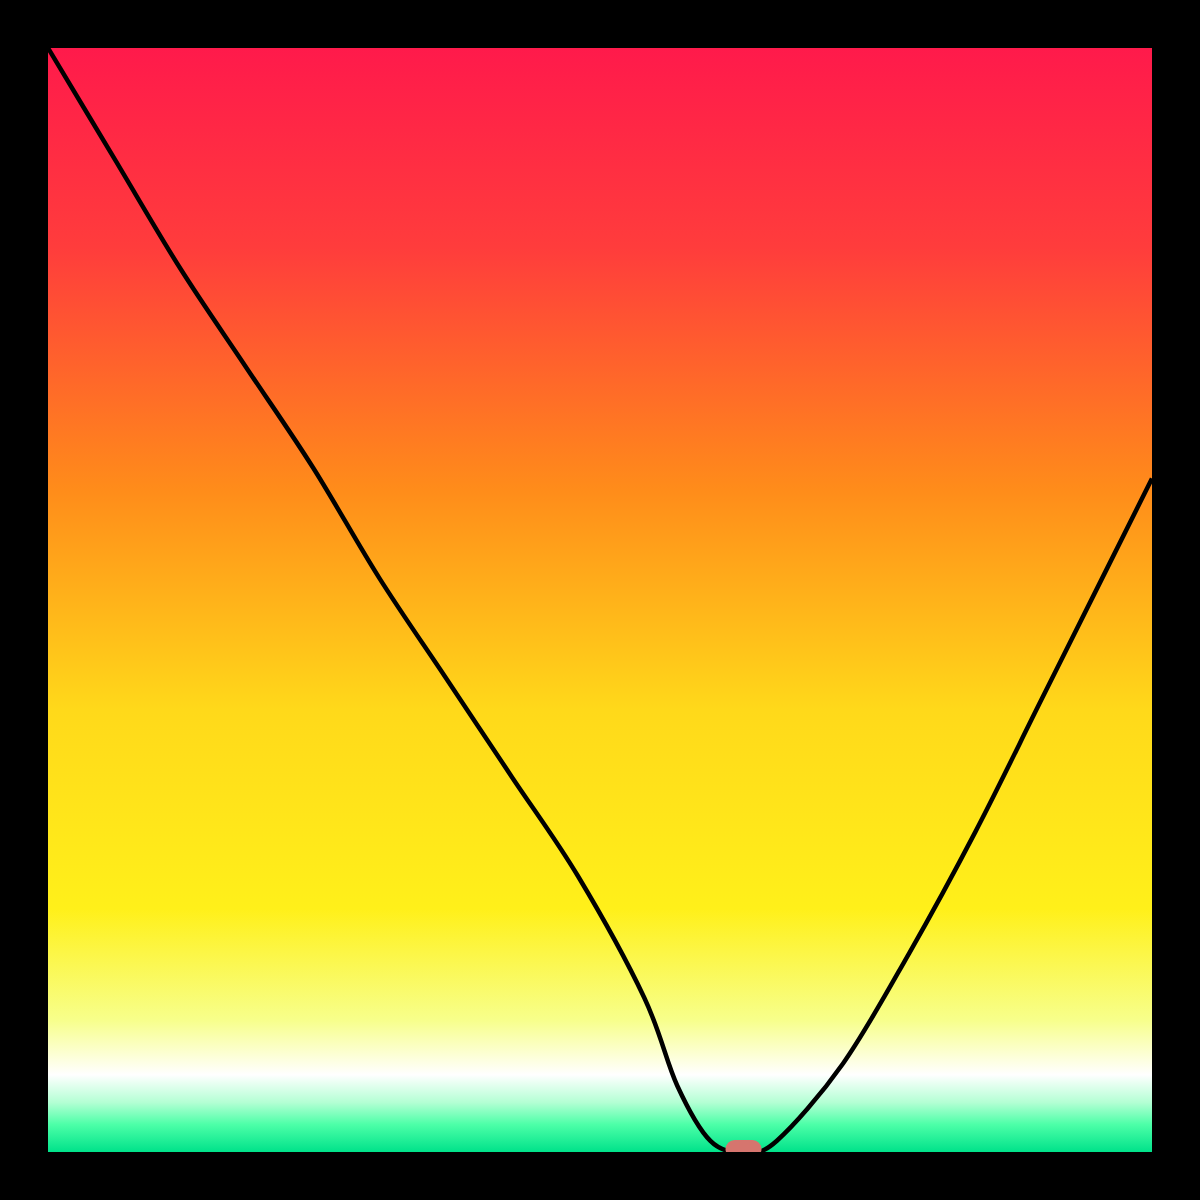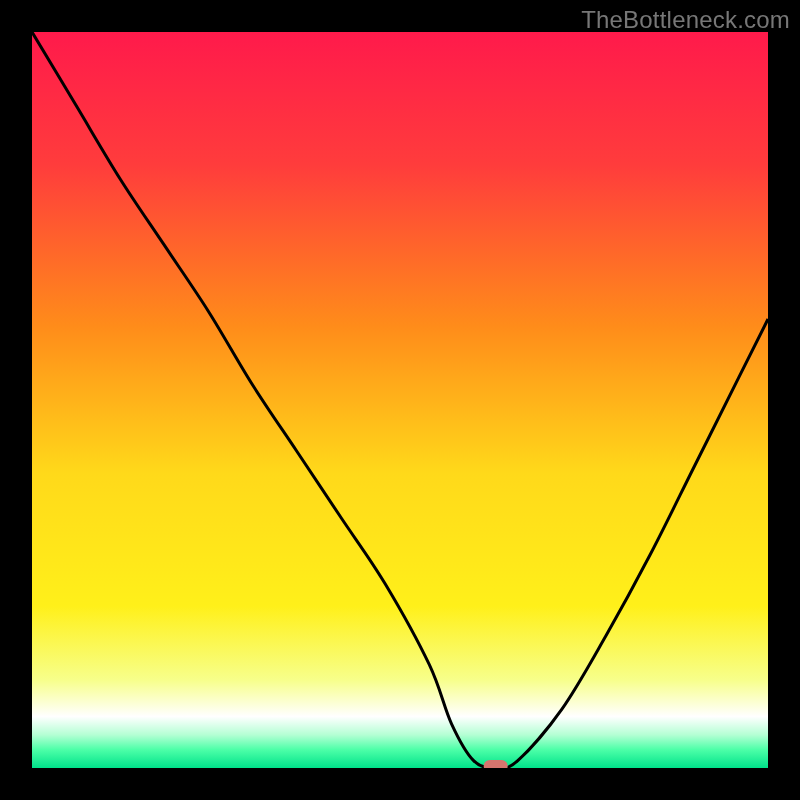--- a/index.html
+++ b/index.html
@@ -34,21 +34,20 @@
     color: #777;
     letter-spacing: 0.2px;
   }
   svg { display: block; }
 </style>
 </head>
 <body>
 
 <div class="frame">
 
-  <div class="watermark">TheBottleneck.com</div>
 
   <div class="plot">
     <svg id="chart-svg" width="736" height="736" viewBox="0 0 736 736" preserveAspectRatio="none">
       <defs>
         <linearGradient id="bg-grad" x1="0" y1="0" x2="0" y2="1">
             <stop offset="0%" stop-color="#ff1a4b"></stop>
             <stop offset="18%" stop-color="#ff3c3c"></stop>
             <stop offset="40%" stop-color="#ff8c1a"></stop>
             <stop offset="60%" stop-color="#ffd91a"></stop>
             <stop offset="78%" stop-color="#fff01a"></stop>

